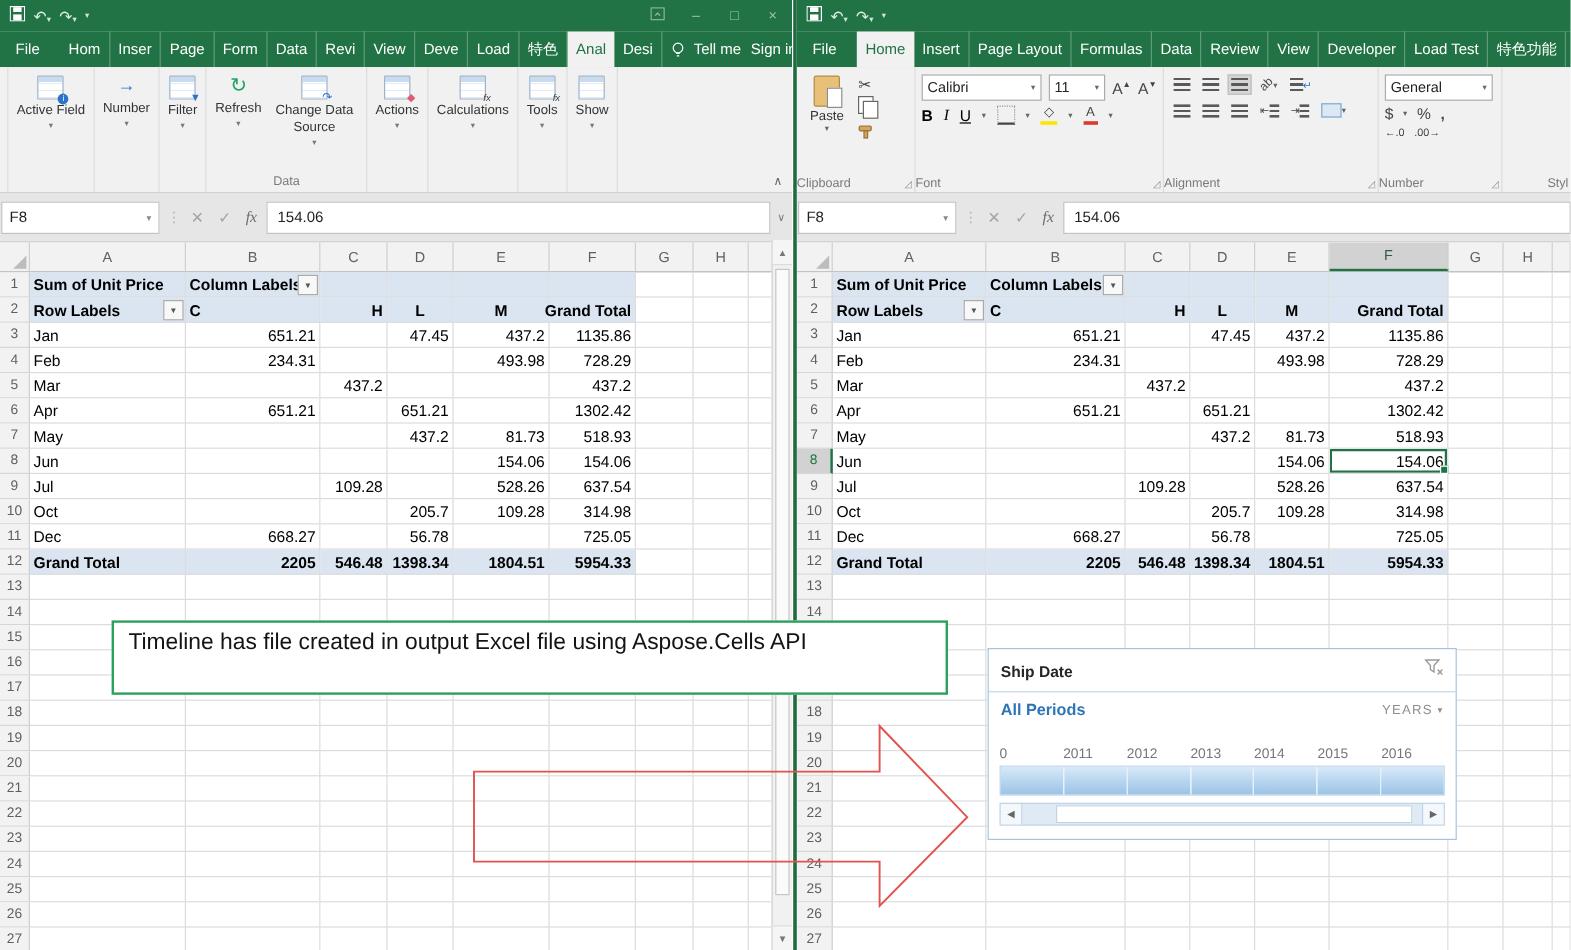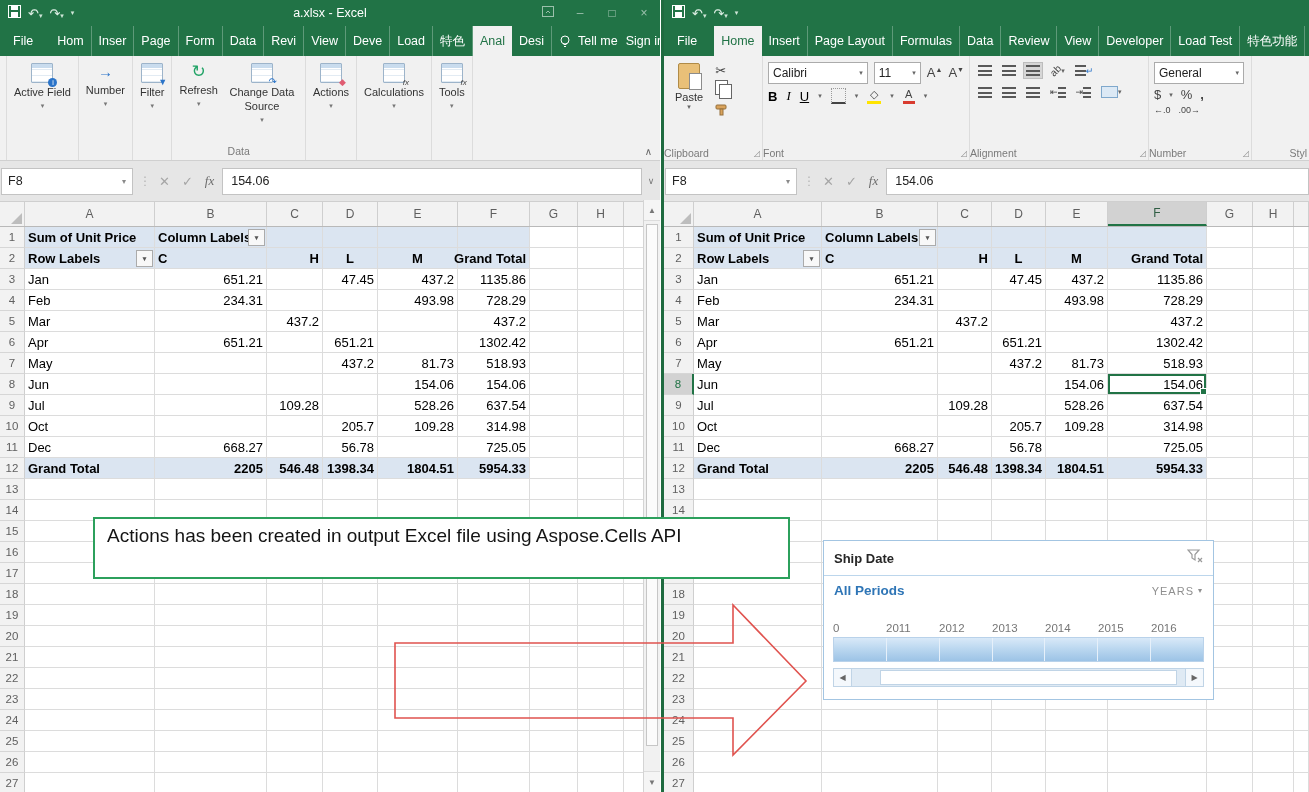--- a/index.html
+++ b/index.html
@@ -167,21 +167,20 @@
     <div class="qat">
       <span><svg width="13" height="13" viewBox="0 0 13 13">
             <rect x="0.5" y="0.5" width="12" height="12" fill="none" stroke="#fff"></rect>
             <rect x="3" y="1" width="7" height="4" fill="#fff"></rect>
             <rect x="3" y="7" width="7" height="5" fill="#fff"></rect>
           </svg></span>
       <span class="g">↶<span class="tiny">▾</span></span>
       <span class="g">↷<span class="tiny">▾</span></span>
       <span class="tiny">▾</span>
     </div>
-    <div class="title">a.xlsx - Excel</div>
     <div class="winbtns">
       <span class="wbtn"><svg width="12" height="11" viewBox="0 0 12 11">
             <rect x="0.5" y="0.5" width="11" height="10" fill="none" stroke="#fff"></rect>
             <path d="M4 7l2-2 2 2" fill="none" stroke="#fff"></path>
           </svg></span>
       <span class="wbtn">–</span>
       <span class="wbtn">□</span>
       <span class="wbtn">×</span>
     </div>
   </div>
@@ -295,20 +294,30 @@
         </div>
         <div class="glabel"></div>
       </div>
       <div class="lgroup">
         <div class="lbtns">
           <div class="lbtn">
             <span class="micon">
               <span class="mover"><span style="font-style:italic;font-size:8px;color:#444;">fx</span></span>
             </span>
             <span>Tools</span>
+            <span class="dd">▾</span>
+          </div>
+        </div>
+        <div class="glabel"></div>
+      </div>
+      <div class="lgroup">
+        <div class="lbtns">
+          <div class="lbtn">
+            <span class="micon"></span>
+            <span>Show</span>
             <span class="dd">▾</span>
           </div>
         </div>
         <div class="glabel"></div>
       </div>
       <span class="collapse-chev">∧</span>
   </div>
 
   <div class="fbar">
     <div class="namebox">
@@ -1422,18 +1431,18 @@
   <div class="tl-scroll">
     <span class="tl-arrow left">◀</span>
     <span class="tl-gut" style="width:28px;"></span>
     <span class="tl-thumb"></span>
     <span class="tl-gut" style="width:8px;"></span>
     <span class="tl-arrow right">▶</span>
   </div>
 </div>
 
 <div id="annotation">
-  <span>Actions has been created in output Excel file using Aspose.Cells API</span>
+  <span>Timeline has file created in output Excel file using Aspose.Cells API</span>
 </div>
 
 <svg id="arrow" width="1309" height="792" viewBox="0 0 1309 792">
   <polygon points="395,643 733,643 733,605 806,681 733,755 733,718 395,718" fill="none" stroke="#e0534f" stroke-width="1.6"></polygon>
 </svg>
 
 </body></html>

